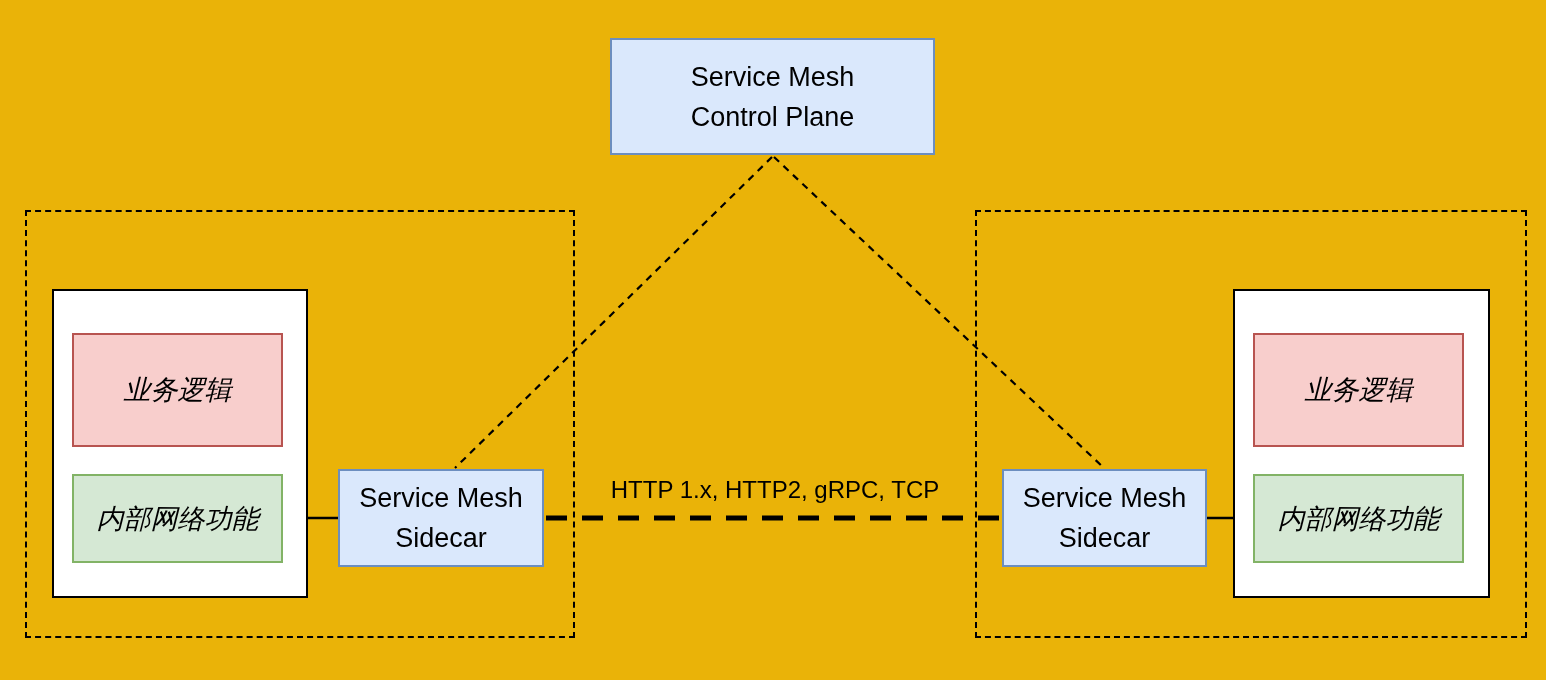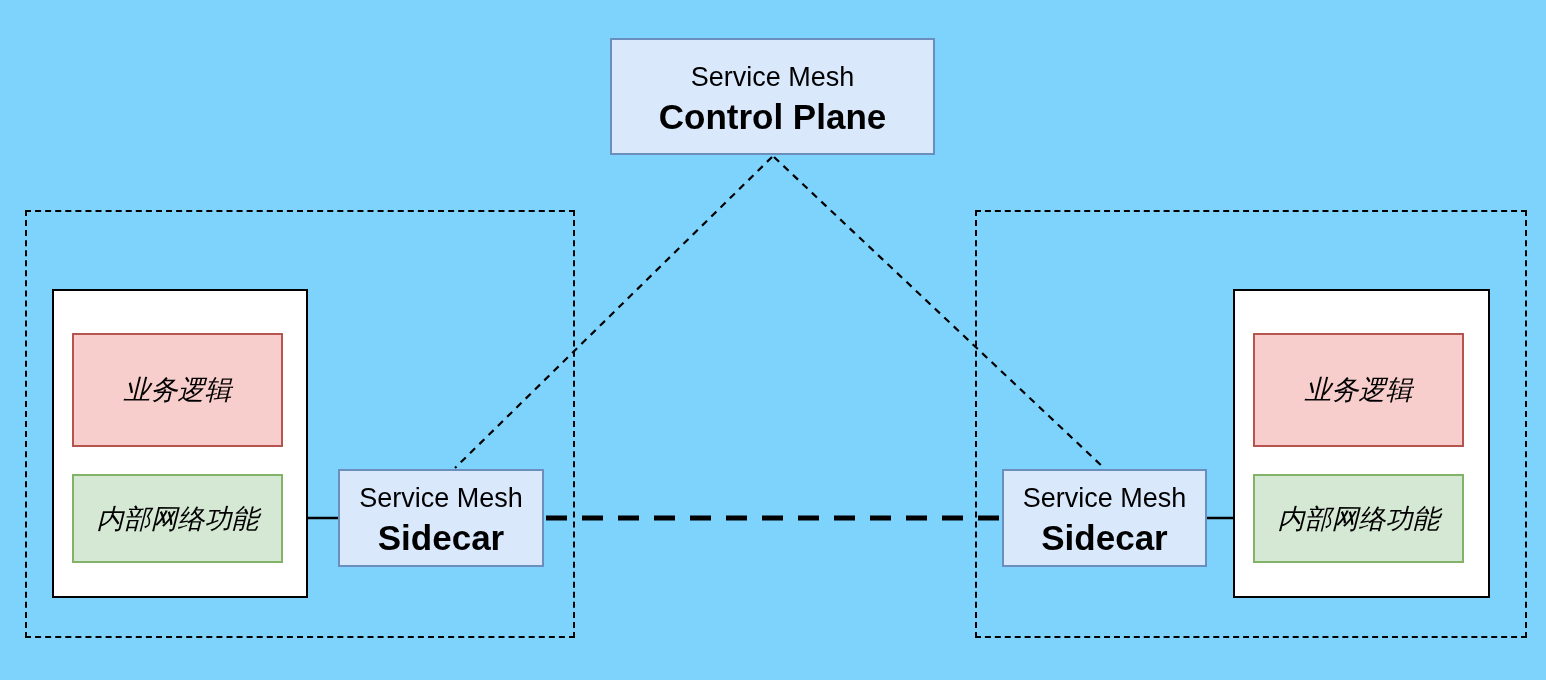--- a/index.html
+++ b/index.html
@@ -3,33 +3,33 @@
 <meta charset="utf-8">
 <style>
   :root{
     --blue-fill:#dae8fc; --blue-stroke:#6c8ebf;
     --red-fill:#f8cecc;  --red-stroke:#b85450;
     --green-fill:#d5e8d4;--green-stroke:#82b366;
     --line-color:#000000;
   }
   html,body{margin:0;padding:0;background:#ffffff;}
   .canvas{
-    position:relative;width:1546px;height:680px;background:#7dd3fc;overflow:hidden;
+    position:relative;width:1546px;height:680px;background:#eab308;overflow:hidden;
     font-family:"Liberation Sans","DejaVu Sans",sans-serif;color:#000;
   }
   .lines{position:absolute;left:0;top:0;width:1546px;height:680px;z-index:1;}
   .node{position:absolute;box-sizing:border-box;display:flex;flex-direction:column;
         align-items:center;justify-content:center;text-align:center;z-index:2;}
   .blue-node{background:var(--blue-fill);border:2px solid var(--blue-stroke);}
   .red-node{background:var(--red-fill);border:2px solid var(--red-stroke);}
   .green-node{background:var(--green-fill);border:2px solid var(--green-stroke);}
   .container-dashed{position:absolute;box-sizing:border-box;border:2.5px dashed #000;z-index:0;background:transparent;}
   .host-solid{position:absolute;box-sizing:border-box;border:2.5px solid #000;background:#fff;z-index:1;}
   .node-line1{font-size:27px;line-height:40px;font-weight:400;}
-  .node-line2{font-size:35px;line-height:40px;font-weight:700;}
+  .node-line2{font-size:27px;line-height:40px;font-weight:400;}
   .cn-label{font-size:27px;line-height:32px;font-style:italic;}
   .group-title{position:absolute;z-index:2;font-size:28px;line-height:32px;text-align:center;}
   .link-label{position:absolute;z-index:3;font-size:24px;line-height:28px;text-align:center;}
   .cp{left:610px;top:38px;width:325px;height:117px;}
   .ms-a{left:25px;top:210px;width:550px;height:428px;}
   .ms-b{left:975px;top:210px;width:552px;height:428px;}
   .host-a{left:52px;top:289px;width:256px;height:309px;}
   .host-b{left:1233px;top:289px;width:257px;height:309px;}
   .title-a{left:52px;top:228px;width:256px;}
   .title-b{left:1233px;top:228px;width:257px;}
@@ -78,14 +78,15 @@
     <div class="cn-label">业务逻辑</div>
   </div>
   <div class="node green-node net-b">
     <div class="cn-label">内部网络功能</div>
   </div>
   <div class="node blue-node sidecar-b">
     <div class="node-line1">Service Mesh</div>
     <div class="node-line2">Sidecar</div>
   </div>
 
+  <div class="link-label http-label">HTTP 1.x, HTTP2, gRPC, TCP</div>
 
 </div>
 
 </body></html>

